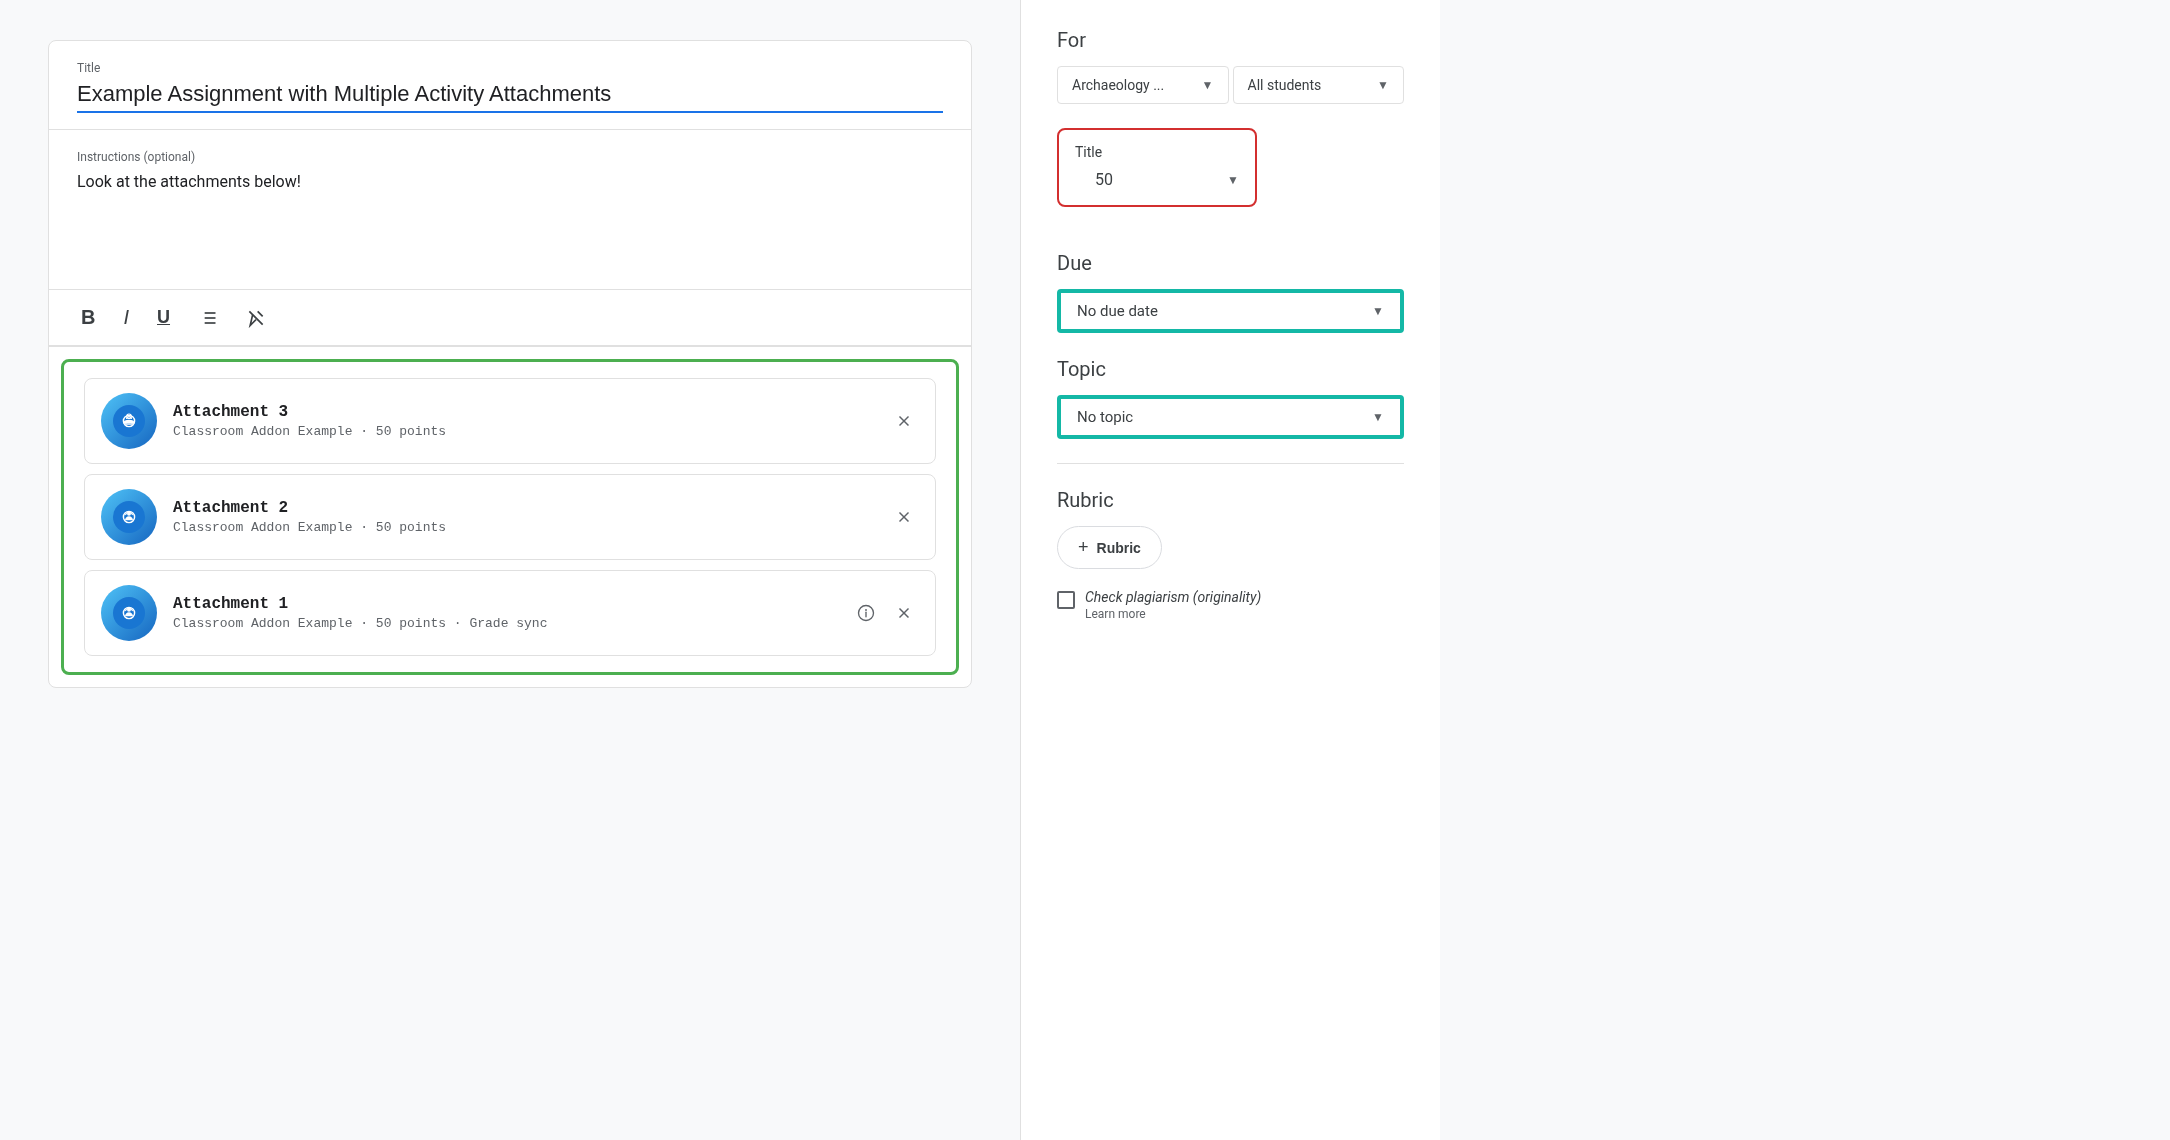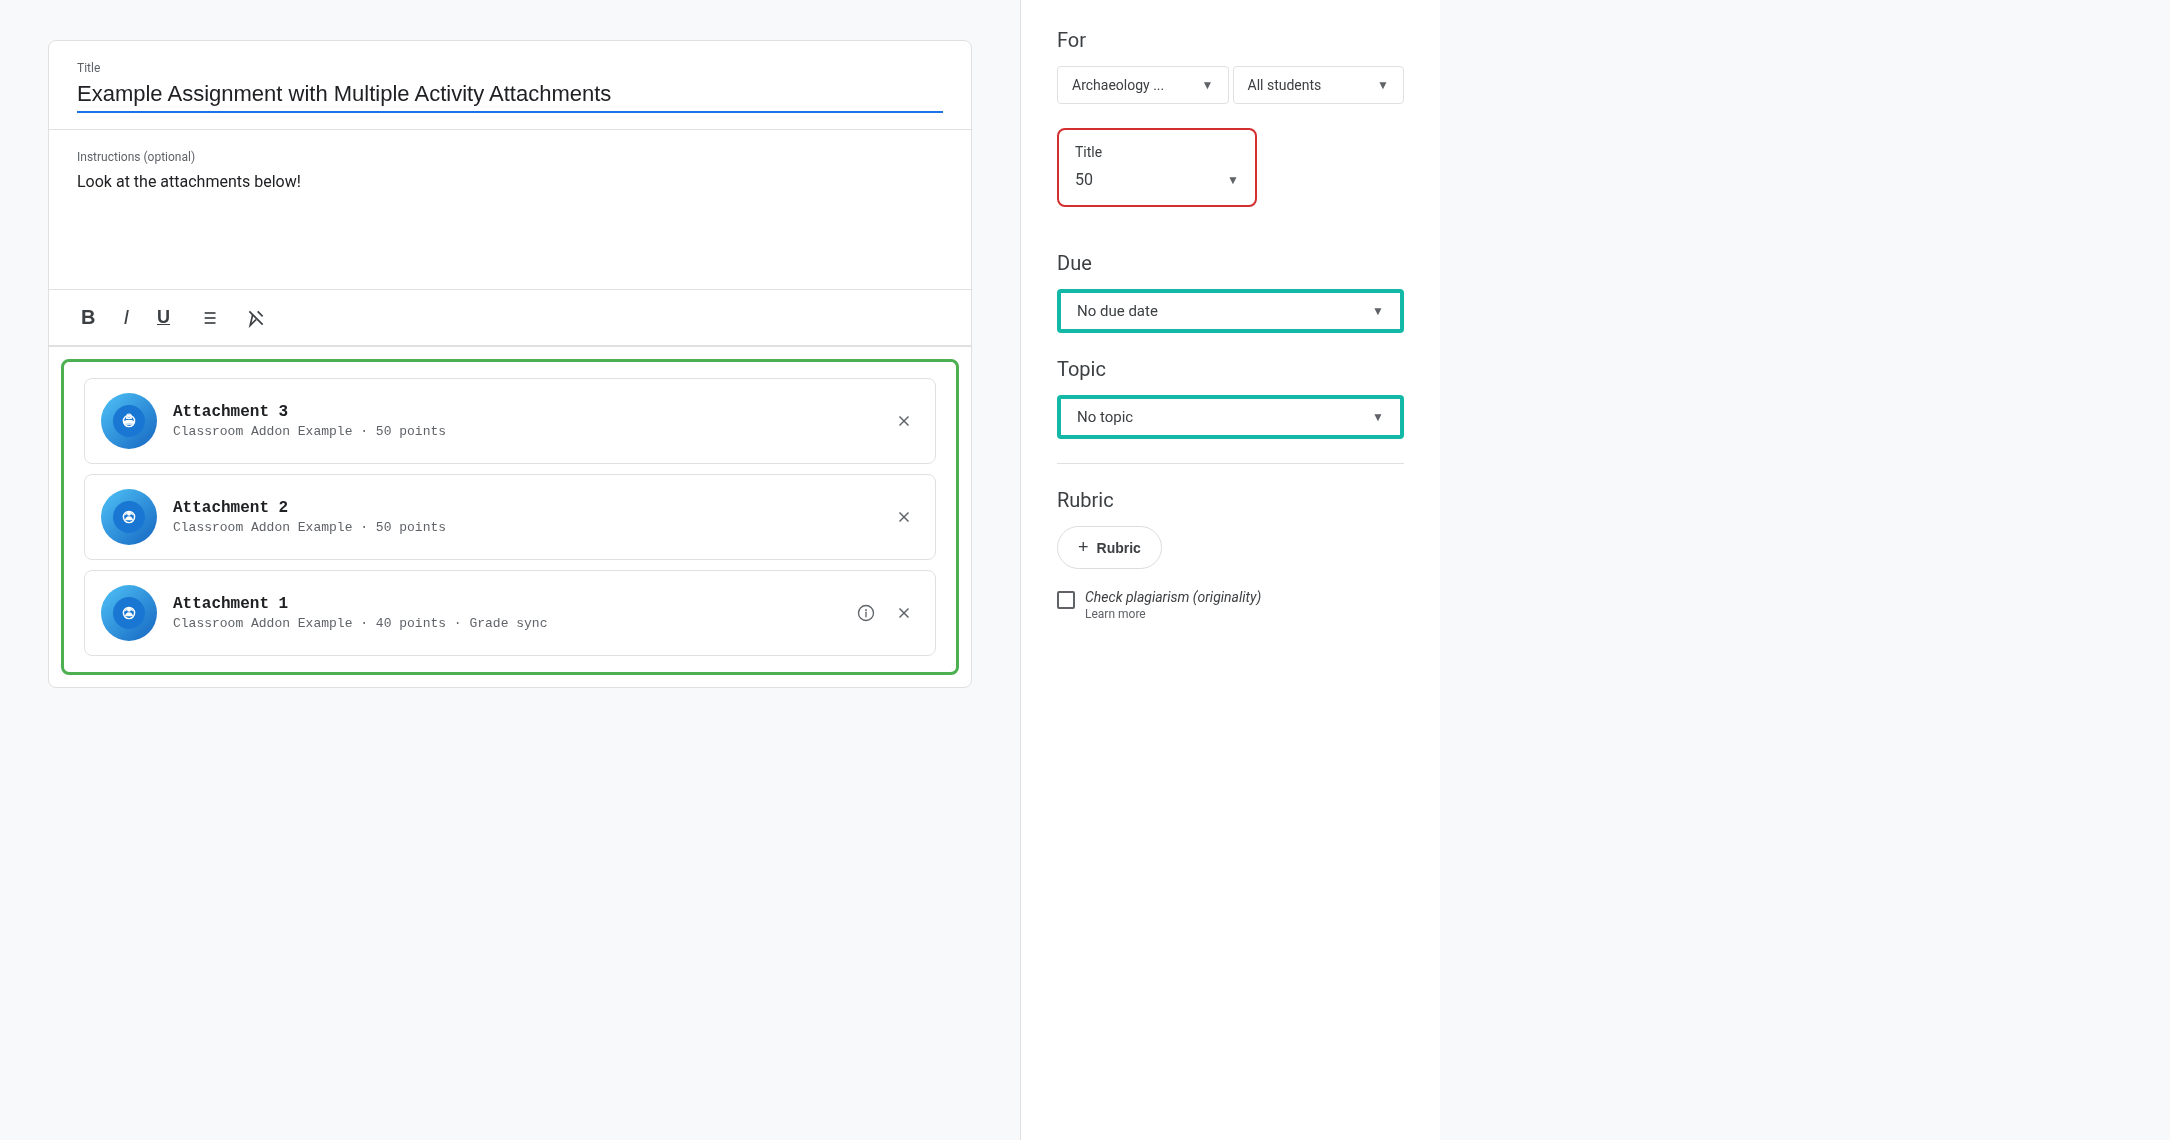--- a/index.html
+++ b/index.html
@@ -222,20 +222,21 @@
       font-size: 14px;
       color: #3c4043;
       margin-bottom: 10px;
     }
 
     .points-dropdown {
       display: flex;
       align-items: center;
       justify-content: space-between;
       cursor: pointer;
+      margin-left: 20px;
     }
 
     .points-value {
       font-size: 16px;
       color: #3c4043;
     }
 
     .side-section {
       margin-bottom: 24px;
     }
@@ -392,21 +393,21 @@
           <svg viewBox="0 0 40 40" fill="none" xmlns="http://www.w3.org/2000/svg">
             <circle cx="20" cy="20" r="20" fill="#1976D2"></circle>
             <circle cx="20" cy="20" r="7" stroke="white" stroke-width="1.8" fill="none"></circle>
             <circle cx="20" cy="16" r="2.5" fill="white"></circle>
             <path d="M15 24c0-2.8 2.2-5 5-5s5 2.2 5 5" fill="white"></path>
             <path d="M15.5 17.5c.8-2 2.6-3.5 4.5-3.5s3.7 1.5 4.5 3.5" stroke="white" stroke-width="1.3" fill="none"></path>
           </svg>
         </div>
         <div class="attachment-info">
           <div class="attachment-name">Attachment 1</div>
-          <div class="attachment-meta">Classroom Addon Example · 40 points · Grade sync</div>
+          <div class="attachment-meta">Classroom Addon Example · 50 points · Grade sync</div>
         </div>
         <div class="attachment-actions">
           <button class="icon-btn">
             <svg width="18" height="18" viewBox="0 0 24 24" fill="none" stroke="#5f6368" stroke-width="1.8">
               <circle cx="12" cy="12" r="10"></circle>
               <line x1="12" y1="8" x2="12" y2="8" stroke-width="2.5" stroke-linecap="round"></line>
               <line x1="12" y1="11" x2="12" y2="17" stroke-linecap="round"></line>
             </svg>
           </button>
           <button class="icon-btn">

